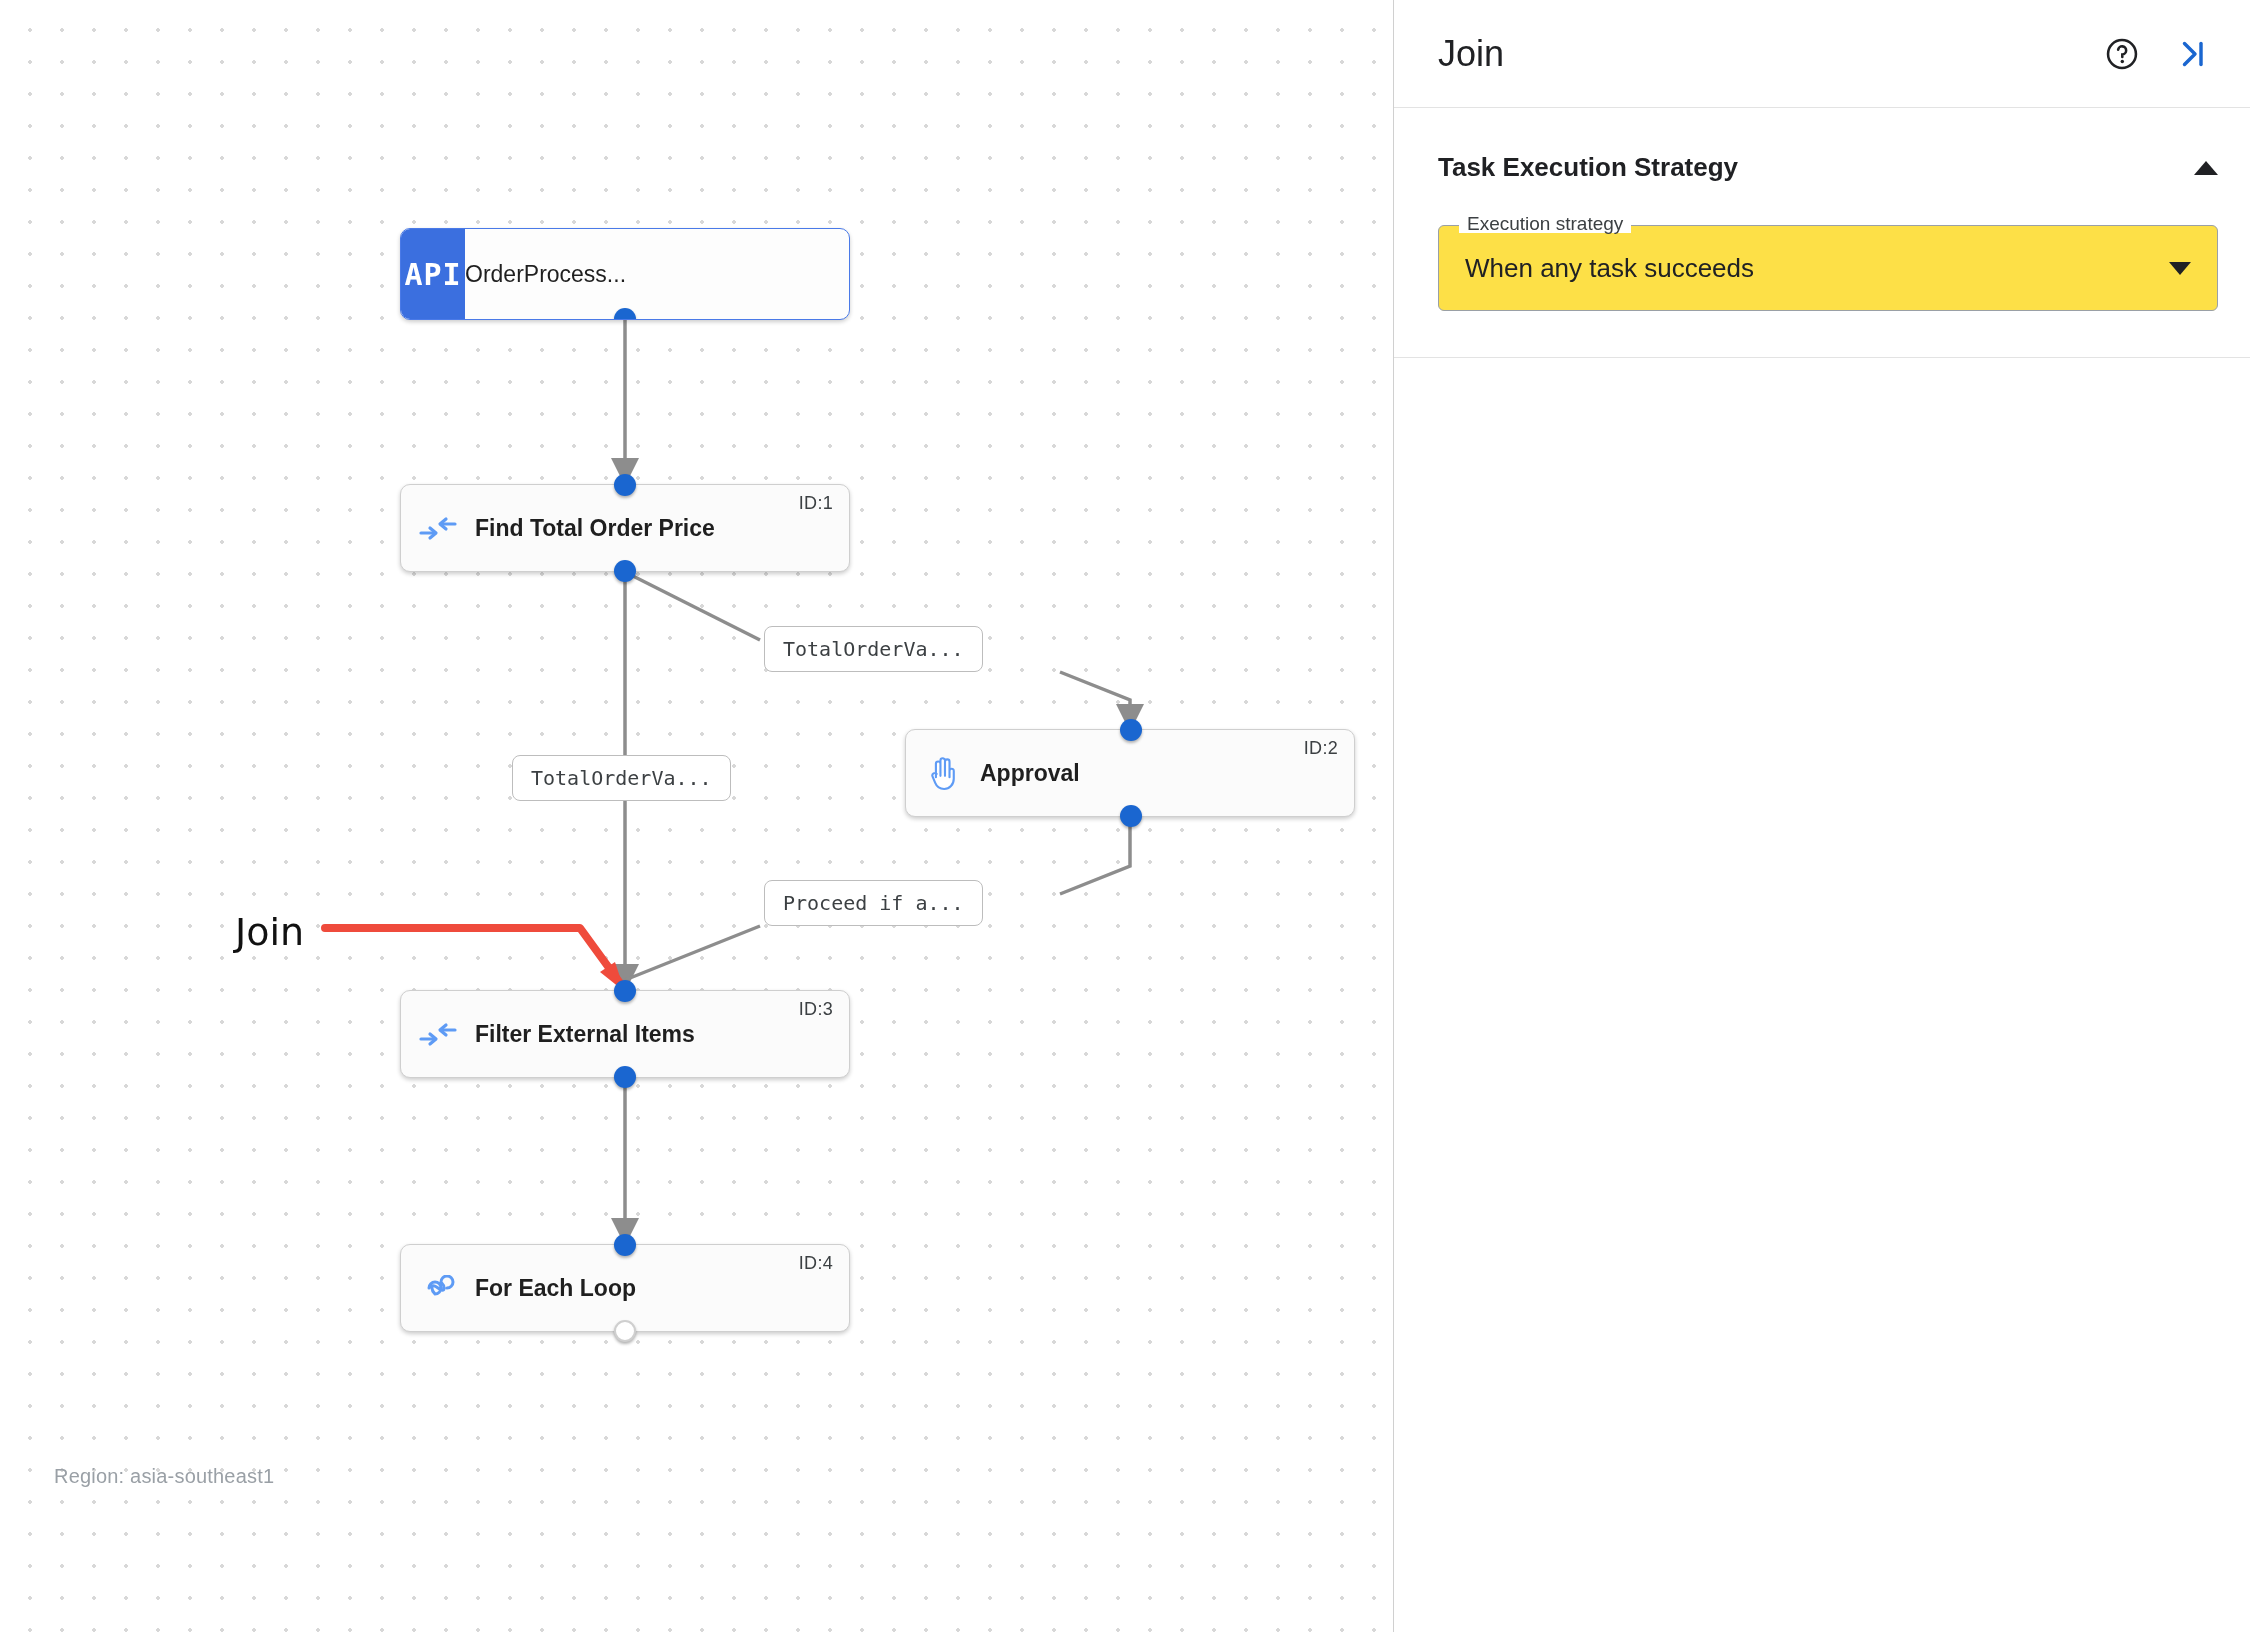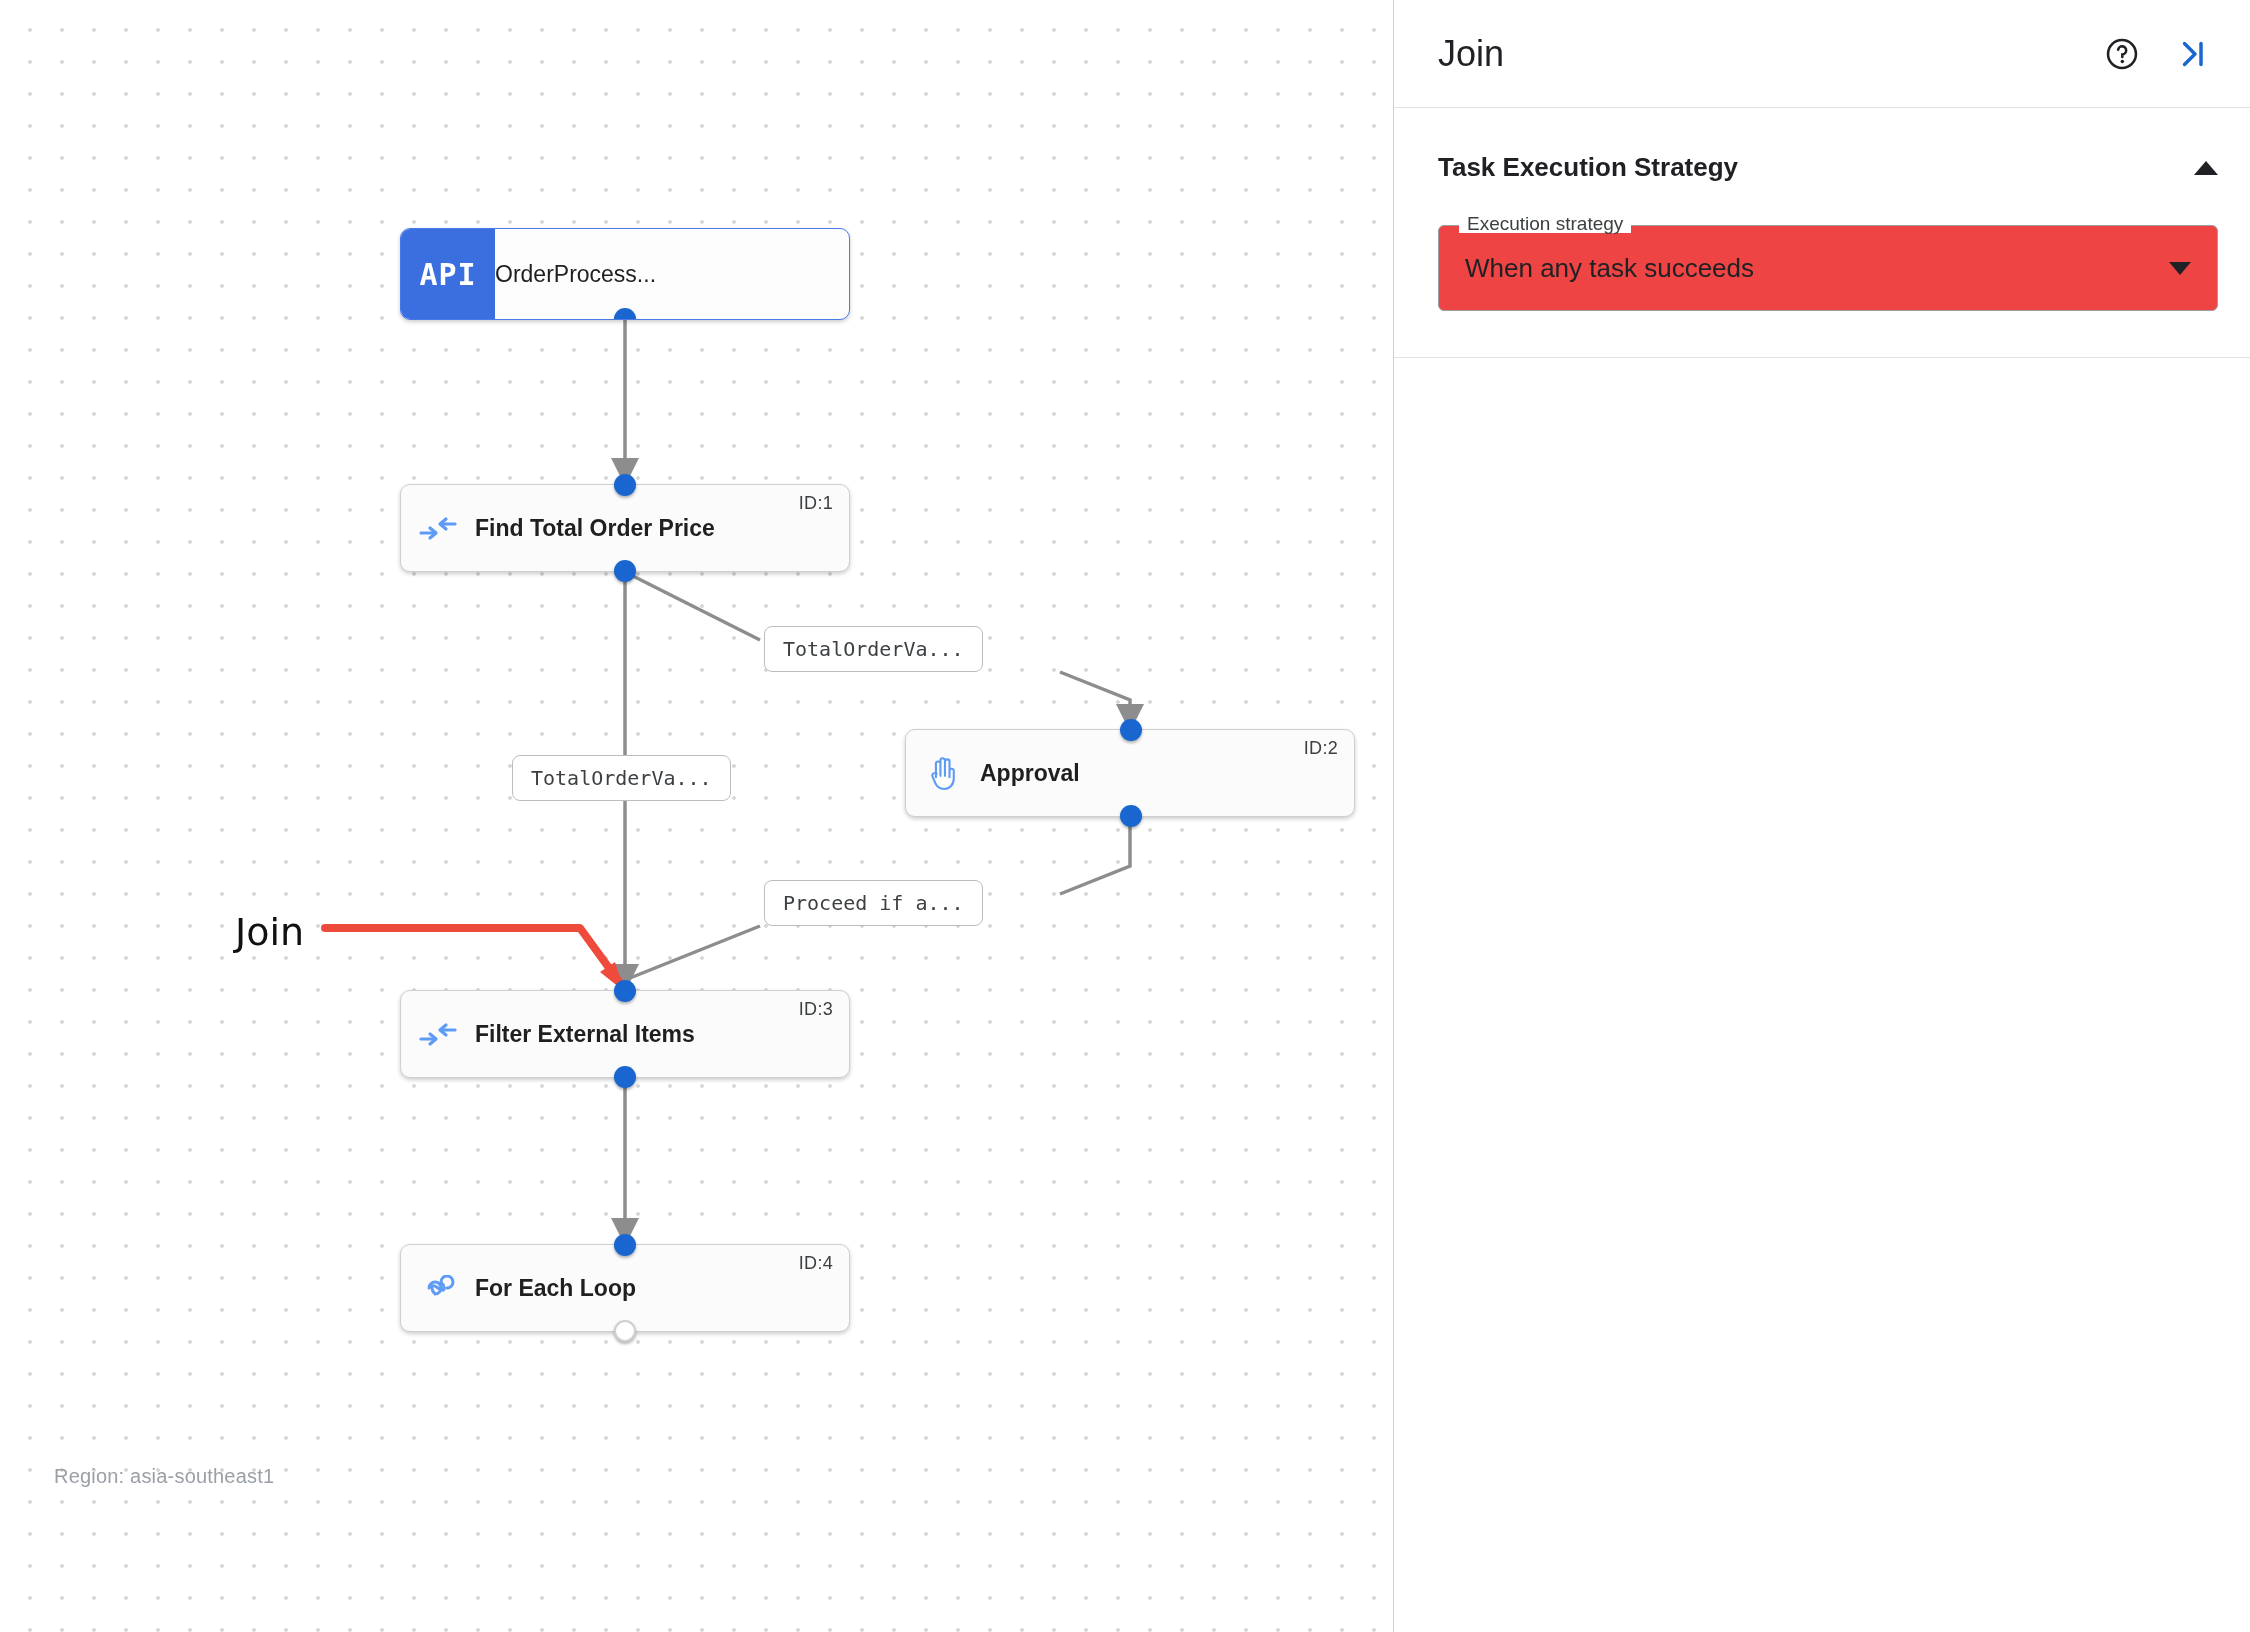--- a/index.html
+++ b/index.html
@@ -52,21 +52,21 @@
     box-shadow: 0 2px 4px rgba(0,0,0,.20);
     display: flex; align-items: center;
     overflow: visible;
   }
   .node.trigger {
     border: 1px solid #4a7ae8;
     background: #fdfdfd;
     overflow: hidden;
   }
   .node .api-badge {
-    width: 94px; align-self: stretch;
+    width: 64px; align-self: stretch;
     background: #3b6fdf;
     display: flex; align-items: center; justify-content: center;
     color: #fff; font-weight: 700; font-size: 30px;
     font-family: "DejaVu Sans Mono", monospace;
     letter-spacing: 1px;
   }
   .node .node-icon {
     width: 74px; display: flex; align-items: center; justify-content: center;
     flex: 0 0 74px;
   }
@@ -139,21 +139,21 @@
 
   
   .field { position: relative; }
   .field-box {
     position: relative;
     border: 1px solid #9aa0a6; border-radius: 6px;
     height: 86px;
     display: flex; align-items: center;
     padding: 0 26px;
     cursor: pointer;
-    background: #ef4444;
+    background: #fde047;
   }
   .field-legend {
     position: absolute; left: 20px; top: -12px;
     background: #fff; padding: 0 8px;
     font-size: 19px; color: #3c4043;
     line-height: 1;
   }
   .field-value { font-size: 26px; color: #202124; flex: 1; }
   .caret-down {
     width: 0; height: 0;

